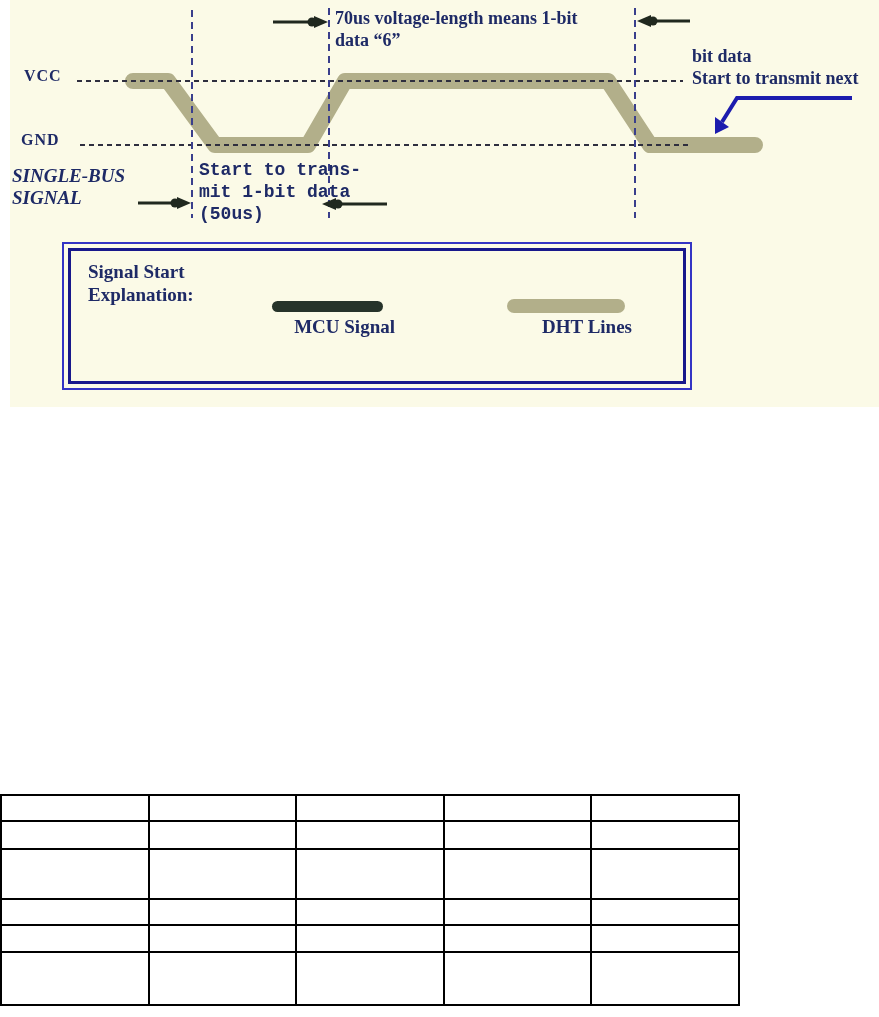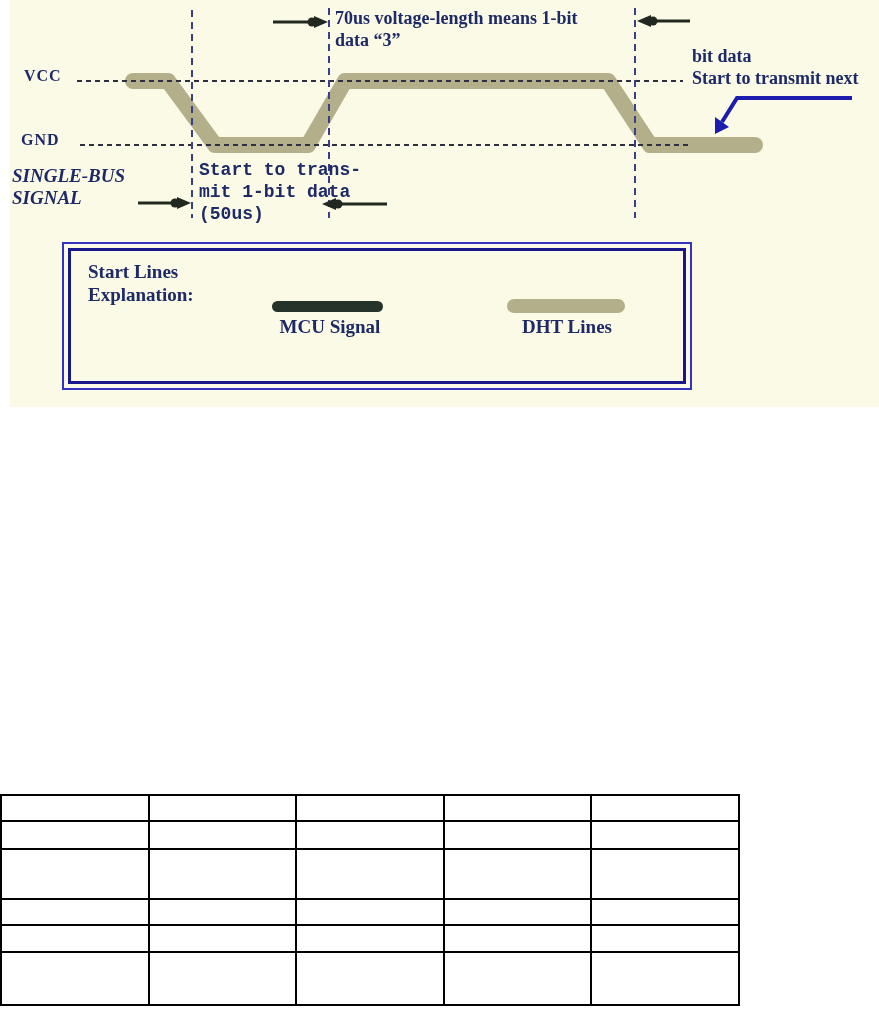--- a/index.html
+++ b/index.html
@@ -34,21 +34,21 @@
   }
   .legend-title{
     position:absolute;left:78px;top:260px;font-size:19px;line-height:23px;
     color:#1e2a66;font-weight:bold;
   }
   .bar{position:absolute;}
   .bar-mcu{left:262px;top:301px;width:111px;height:11px;background:#26332a;border-radius:6px;}
   .bar-dht{left:497px;top:299px;width:118px;height:14px;background:#b2af8a;border-radius:7px;}
   .bar-label{
     position:absolute;top:316px;font-size:19px;font-weight:bold;color:#1e2a66;
-    text-align:center;
+    text-align:right;
   }
   .bar-label-mcu{left:255px;width:130px;}
   .bar-label-dht{left:492px;width:130px;}
   
   .timing-table{
     position:absolute;left:0px;top:794px;width:740px;
     border-collapse:collapse;table-layout:fixed;
   }
   .timing-table td{border:2px solid #000000;padding:0;}
   .r1{height:26px;} .r2{height:28px;} .r3{height:50px;}
@@ -106,33 +106,33 @@
   </div>
 
   <div class="lbl lbl-block" style="left:189px;top:159px;font-family:Liberation Mono, monospace;">
     <div>Start to trans-</div>
     <div>mit 1-bit data</div>
     <div>(50us)</div>
   </div>
 
   <div class="lbl lbl-block" style="left:325px;top:7px;">
     <div>70us voltage-length means 1-bit</div>
-    <div>data “3”</div>
+    <div>data “6”</div>
   </div>
 
   <div class="lbl lbl-block" style="left:682px;top:45px;">
     <div>bit data</div>
     <div>Start to transmit next</div>
   </div>
 
   <div class="legend-outer">
     <div class="legend-inner"></div>
   </div>
   <div class="legend-title">
-    <div>Start Lines</div>
+    <div>Signal Start</div>
     <div>Explanation:</div>
   </div>
   <div class="bar bar-mcu"></div>
   <div class="bar bar-dht"></div>
   <div class="bar-label bar-label-mcu">MCU Signal</div>
   <div class="bar-label bar-label-dht">DHT Lines</div>
 </div>
 
 <table class="timing-table">
   <tbody>

